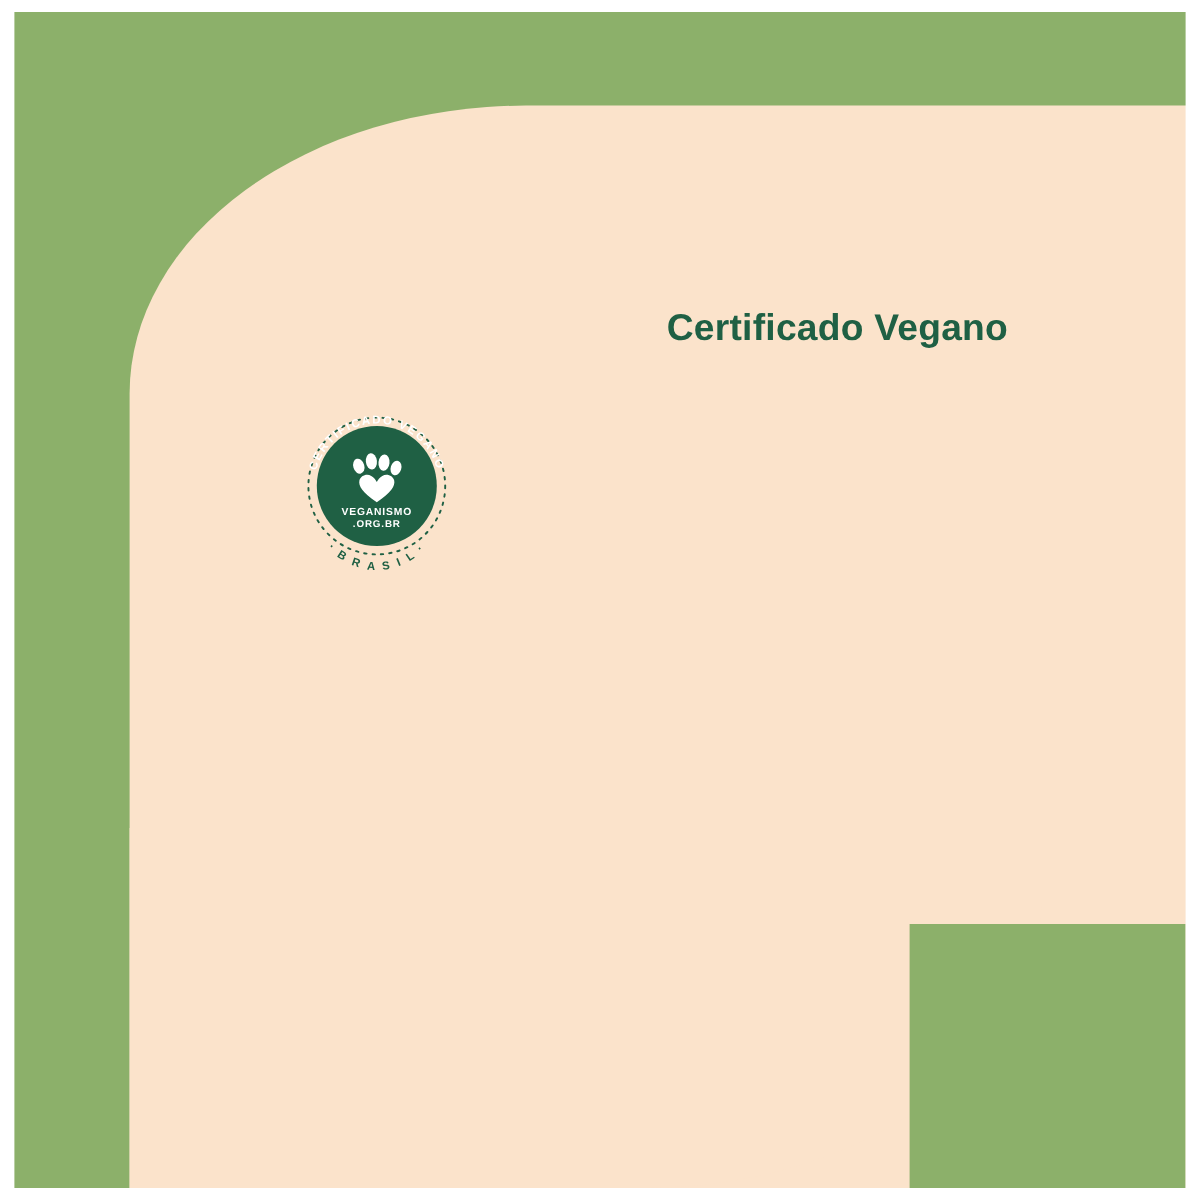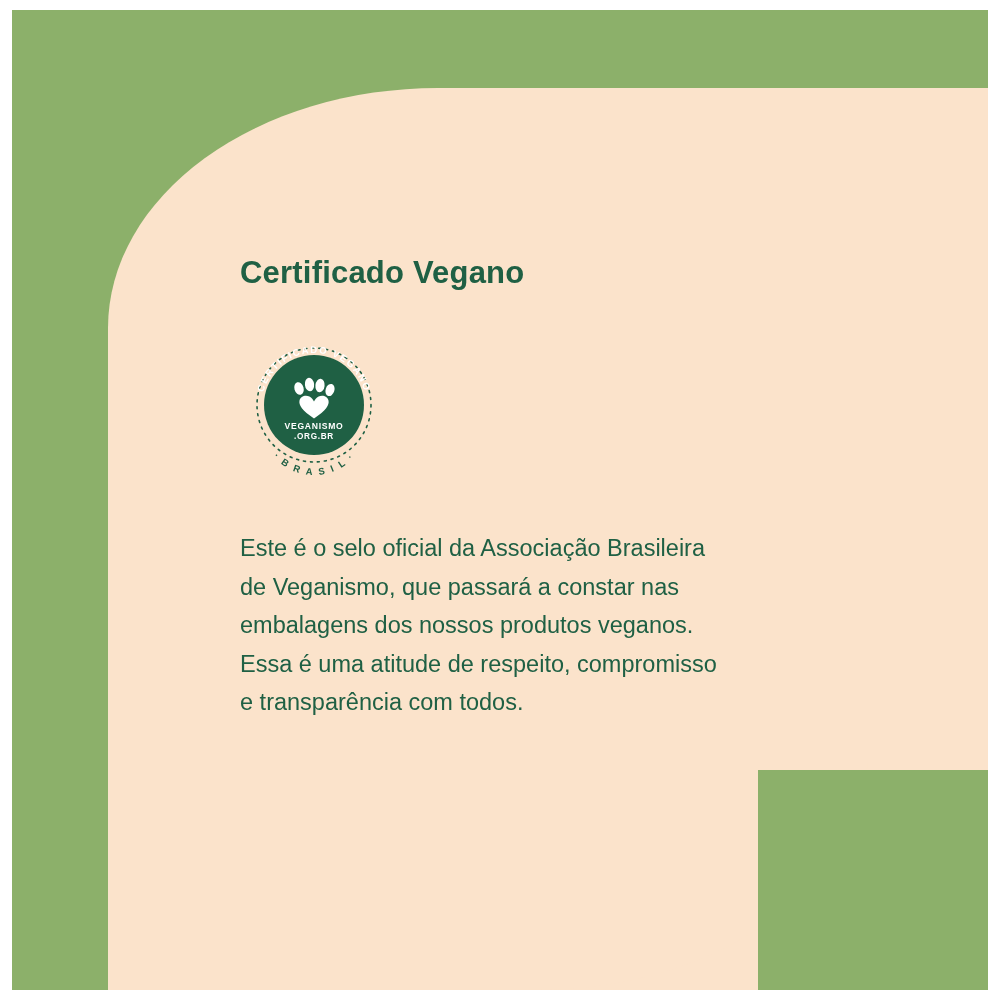--- a/index.html
+++ b/index.html
@@ -13,20 +13,21 @@
     font-family: "Liberation Sans", sans-serif;
     overflow: hidden;
   }
 
   .canvas {
     position: relative;
     width: 1000px;
     height: 1000px;
     background: #7dd3fc;
     overflow: hidden;
+    text-align: right;
   }
 
   
   .green-panel {
     position: absolute;
     left: 0;
     top: 0;
     width: 1000px;
     height: 1000px;
     background: #8cb06a;
@@ -178,20 +179,15 @@
 
         <text x="70" y="96" text-anchor="middle" fill="#ffffff" font-family="'Liberation Sans', sans-serif" font-size="8.6" font-weight="bold" letter-spacing="0.7">VEGANISMO</text>
         <text x="70" y="106" text-anchor="middle" fill="#ffffff" font-family="'Liberation Sans', sans-serif" font-size="8.2" font-weight="bold" letter-spacing="0.7">.ORG.BR</text>
 
         <text font-family="'Liberation Sans', sans-serif" font-size="9.5" font-weight="bold" letter-spacing="2.2" fill="#1f6044">
           <textPath href="#arcBottom" startOffset="50%" text-anchor="middle">· B R A S I L ·</textPath>
         </text>
       </svg>
     </div>
 
-    <p class="body-text">Este é o selo oficial da Associação Brasileira
-de Veganismo, que passará a constar nas
-embalagens dos nossos produtos veganos.
-Essa é uma atitude de respeito, compromisso
-e transparência com todos.</p>
 
   </div>
 </div>
 
 </body></html>

